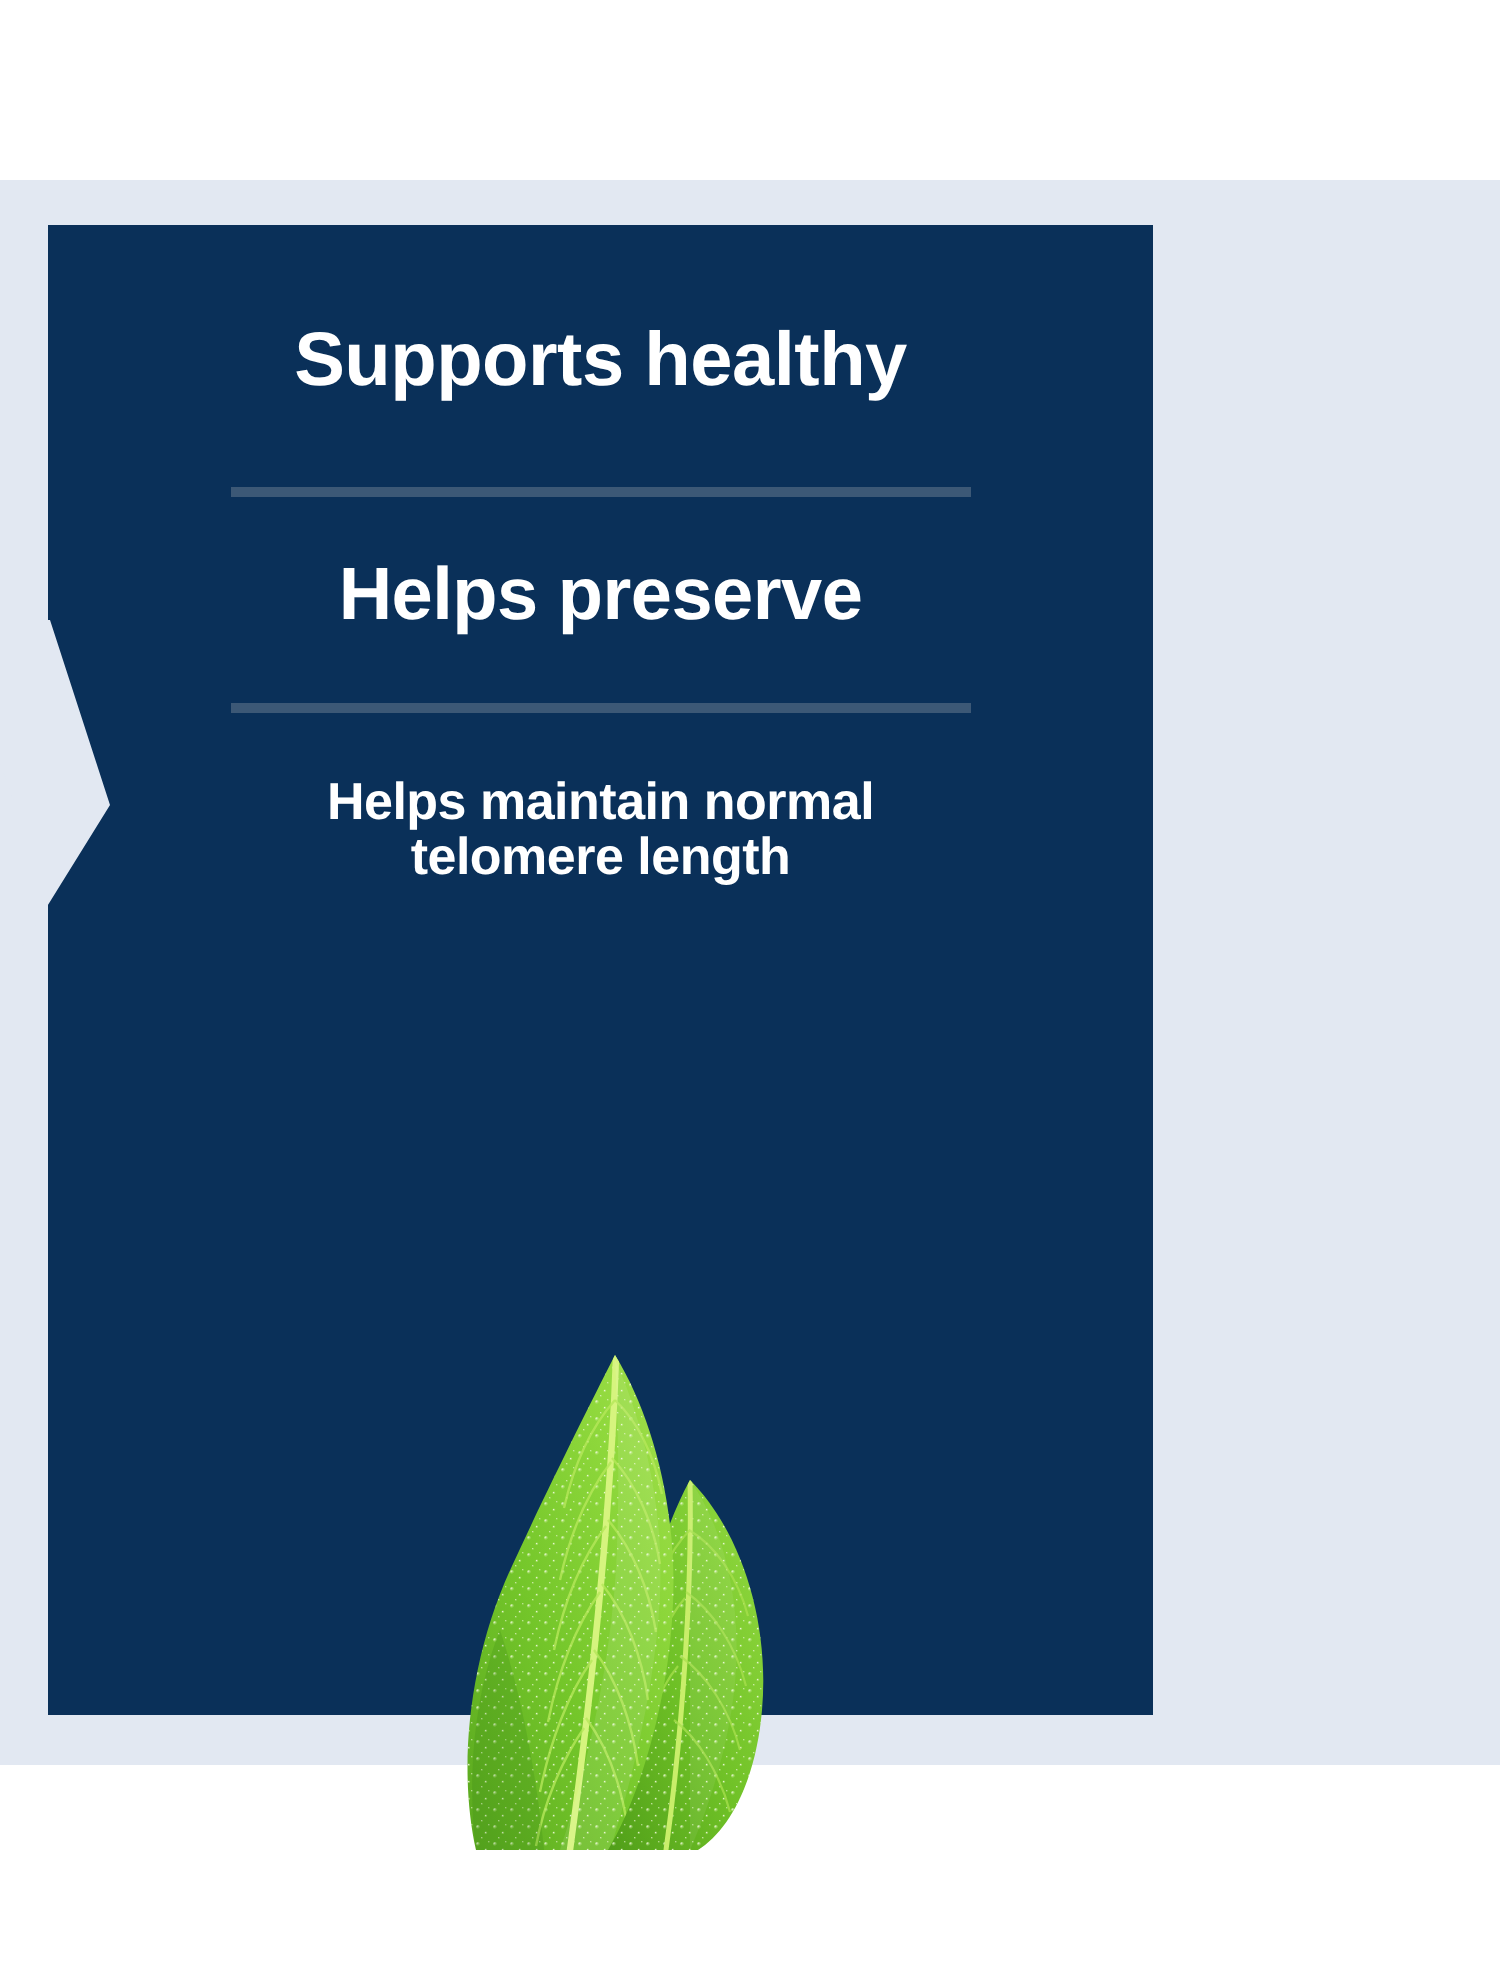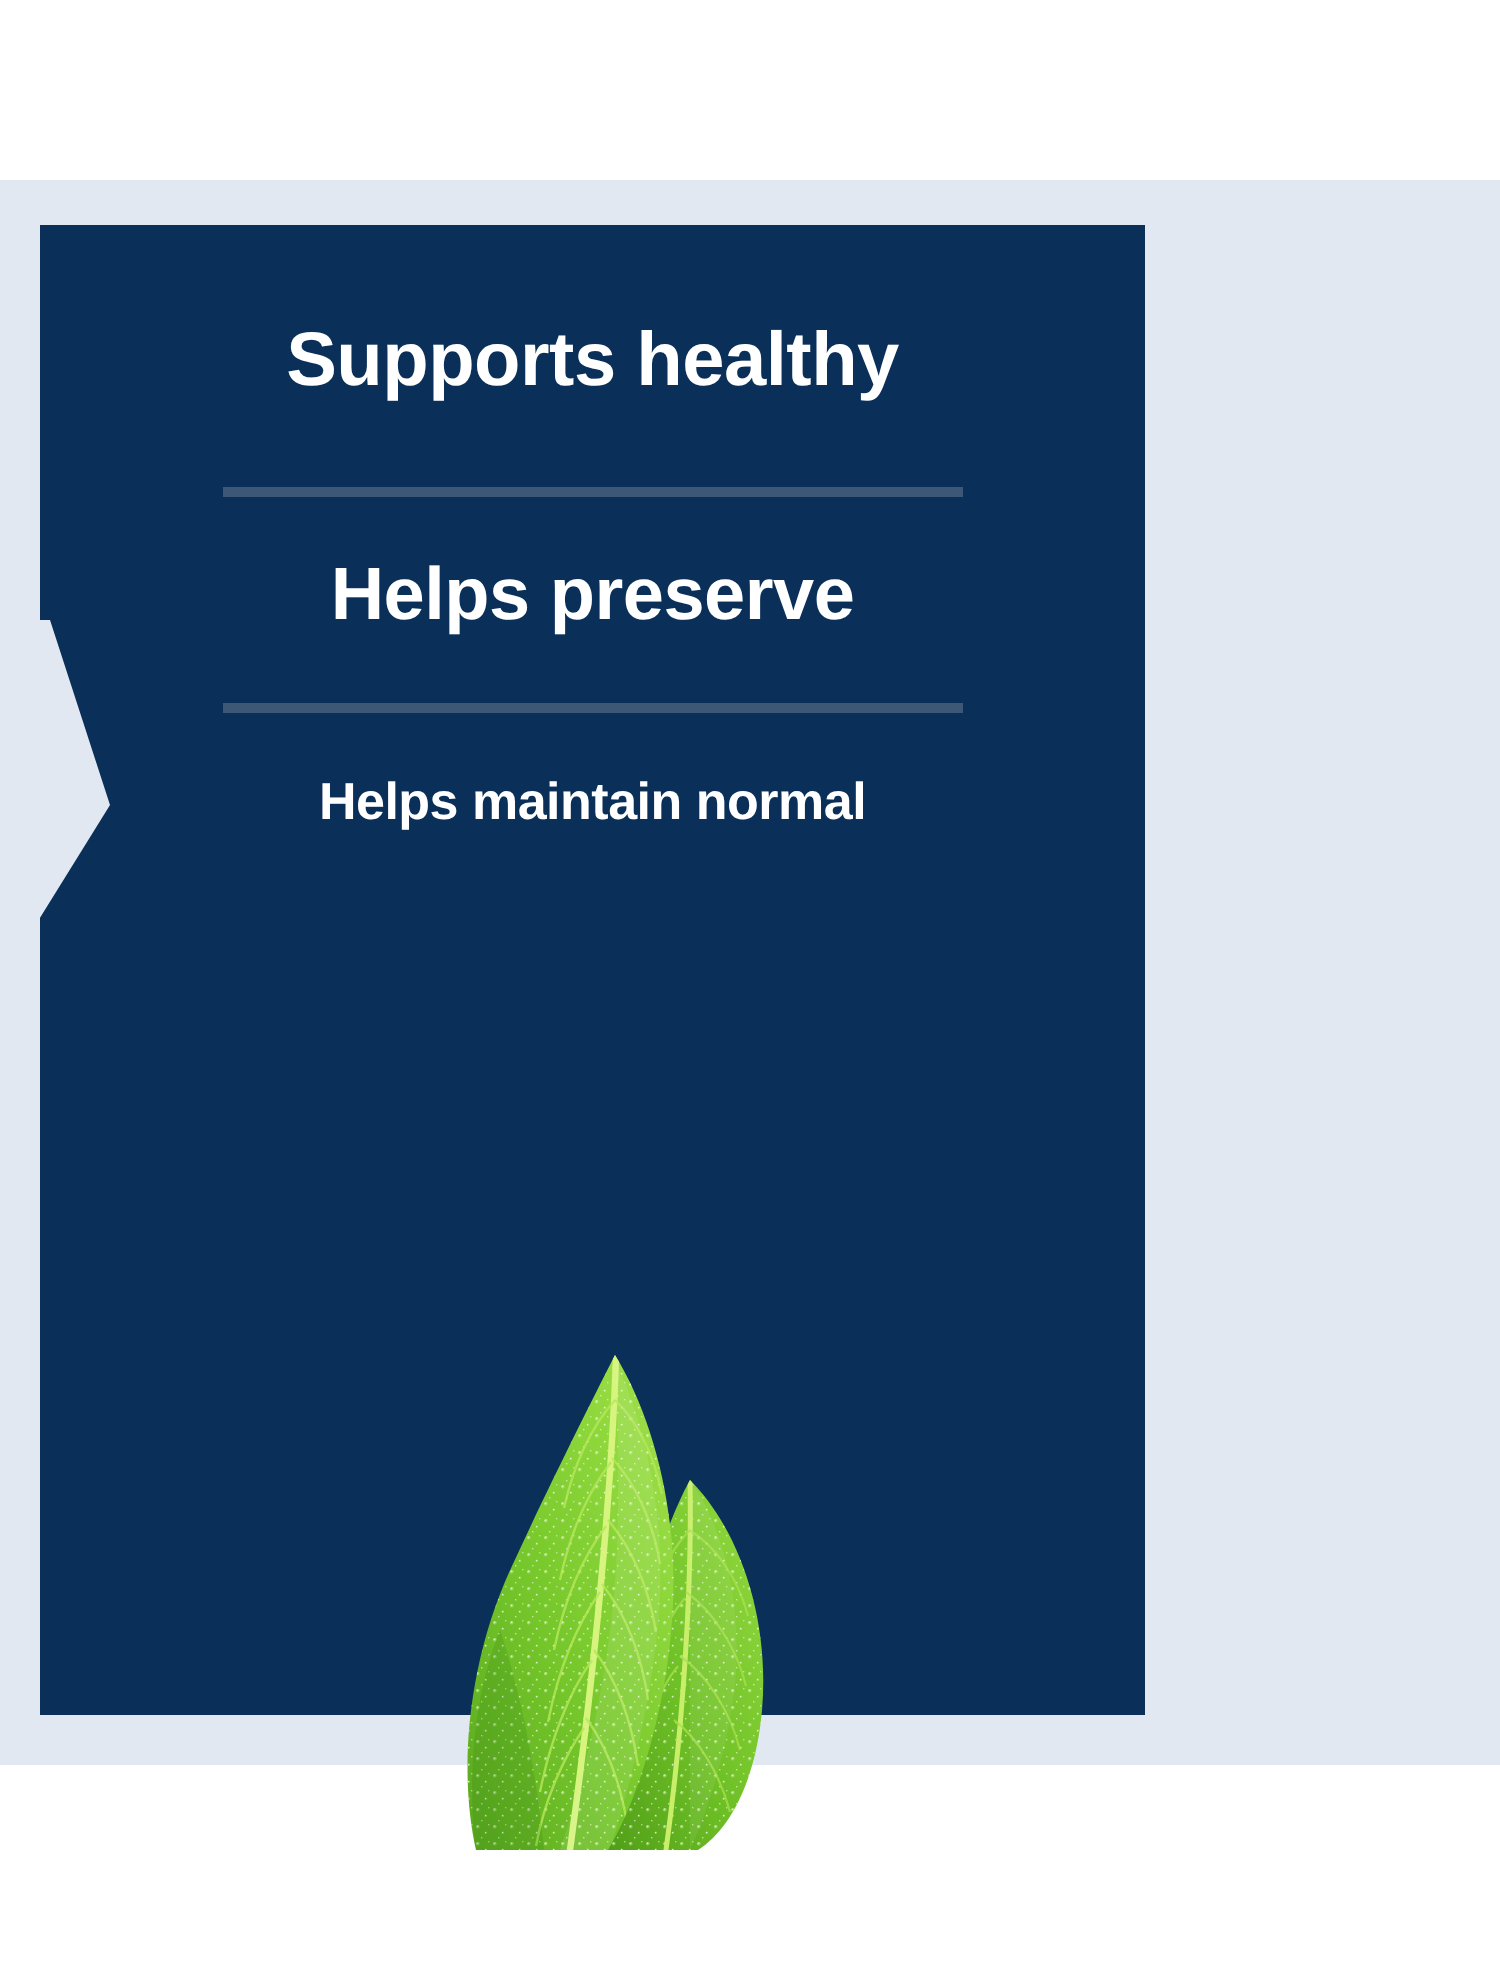--- a/index.html
+++ b/index.html
@@ -15,21 +15,21 @@
   #panel {
     position:absolute;
     left:0; top:180px;
     width:1500px; height:1585px;
     background:#e2e8f2;
   }
 
   
   #card {
     position:absolute;
-    left:40px; top:225px;
+    left:48px; top:225px;
     width:1105px; height:1490px;
     background:#0a3059;
     overflow:hidden;
   }
   #card-inner {
     position:absolute;
     left:0; top:0; right:0; bottom:0;
     padding:0 30px;
     display:flex;
     flex-direction:column;
@@ -93,20 +93,21 @@
     <div class="divider" id="divider-1"></div>
 
     <div class="claim" id="claim-2">
       <div>Helps preserve</div>
     </div>
 
     <div class="divider" id="divider-2"></div>
 
     <div class="claim" id="claim-3">
       <div>Helps maintain normal</div>
+      <div>telomere length</div>
     </div>
 
   </div>
 </div>
 
 <svg id="chevron" viewBox="0 0 150 330">
   <path d="M -10 0 L 90 0 L 150 185 L 60 330 L -40 330 L 55 185 Z" fill="#e2e8f2"></path>
 </svg>
 
 <svg id="leaves" viewBox="0 0 360 520">

